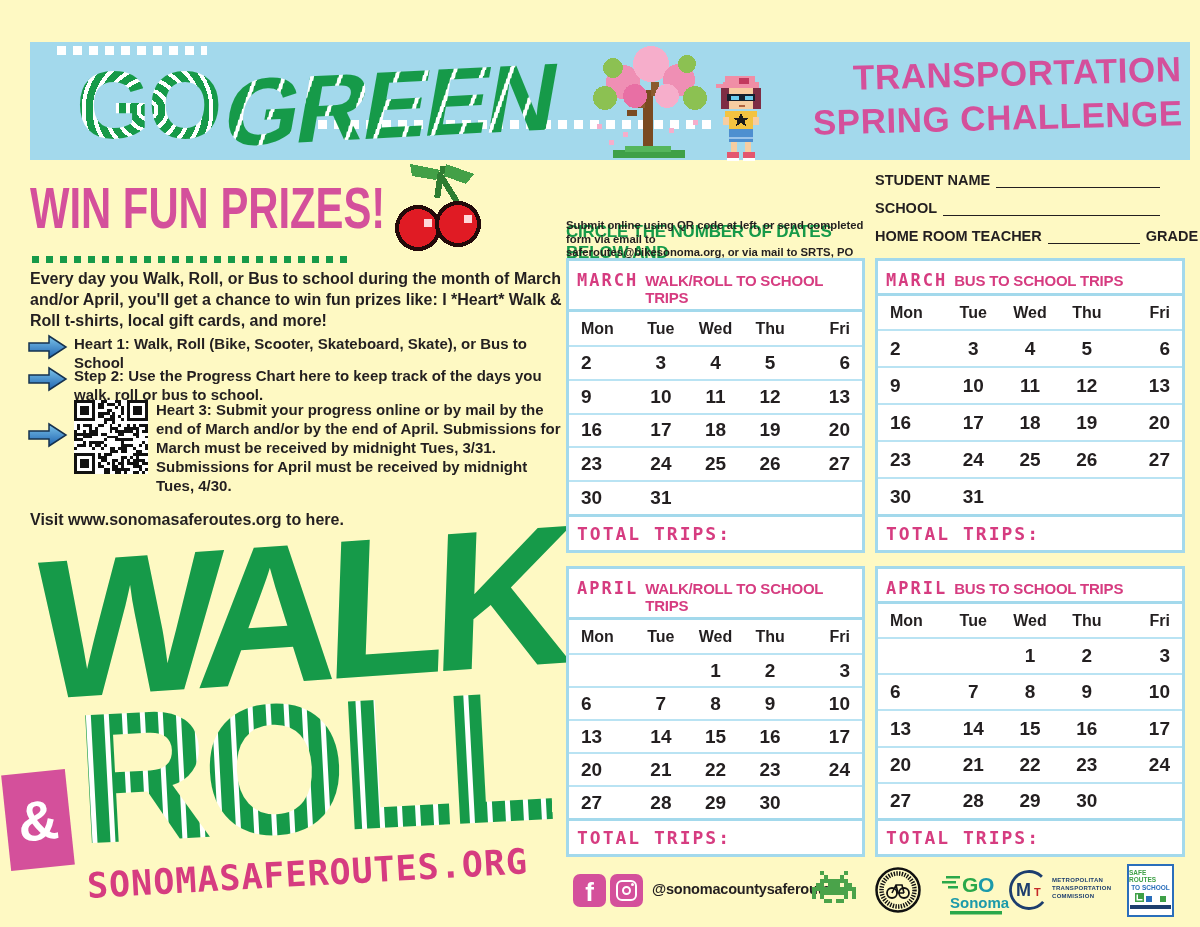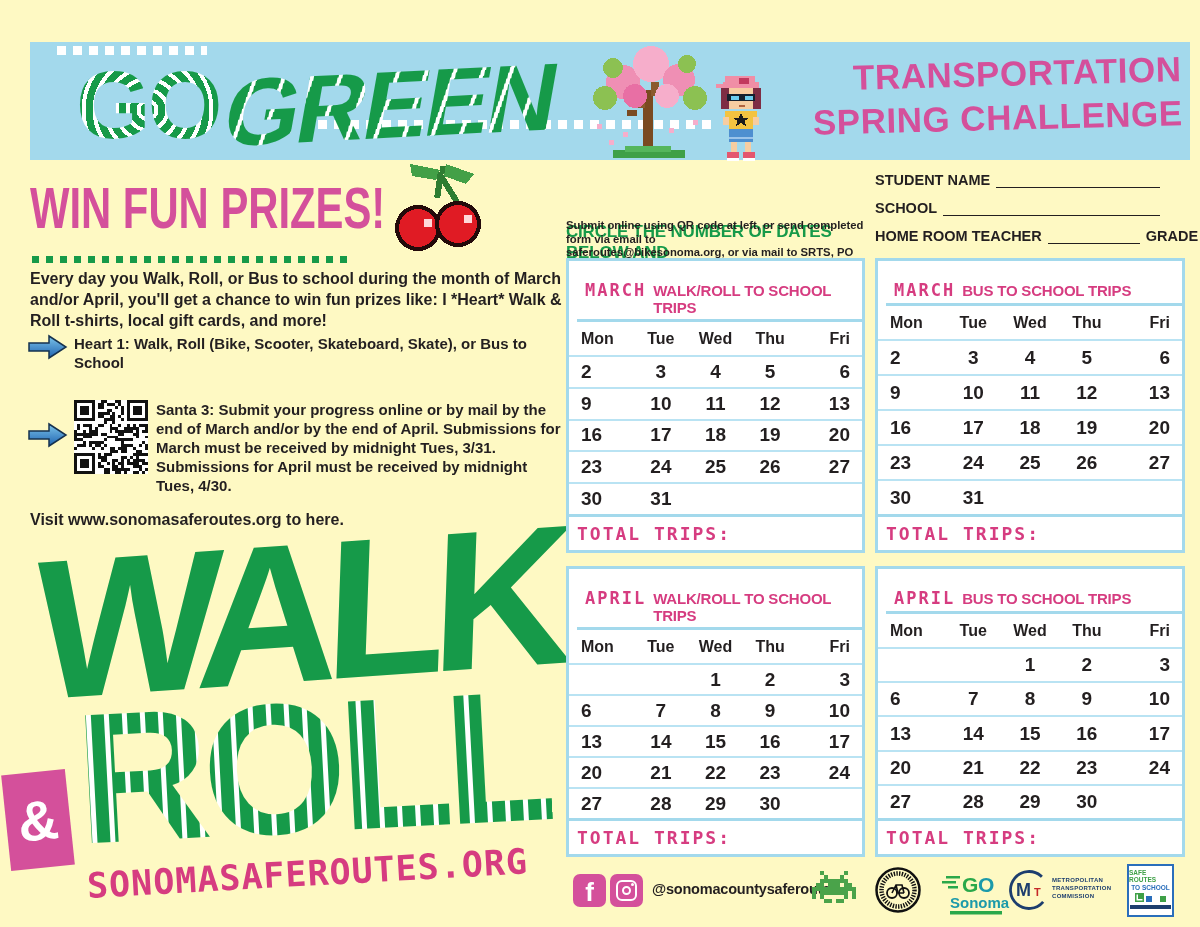--- a/index.html
+++ b/index.html
@@ -69,21 +69,21 @@
   .fr2{left:875px;top:200px;width:285px;}
   .fr3{left:875px;top:228px;width:285px;}
   .fr3 .fline.short{flex:0 0 92px;}
 
   
   .cal{border:3px solid var(--blue);background:#fff;display:flex;flex-direction:column;}
   .cal-t1{left:566px;top:258px;width:299px;height:295px;}
   .cal-t2{left:875px;top:258px;width:310px;height:295px;}
   .cal-t3{left:566px;top:566px;width:299px;height:291px;}
   .cal-t4{left:875px;top:566px;width:310px;height:291px;}
-  .cal-title{display:flex;align-items:baseline;gap:7px;padding:19px 8px 3px;border-bottom:3px solid var(--blue);margin-left:8px;}
+  .cal-title{display:flex;align-items:baseline;gap:7px;padding:9px 8px 3px;border-bottom:3px solid var(--blue);}
   .cal-month{font-family:"DejaVu Sans Mono",monospace;font-weight:700;font-size:17px;letter-spacing:2px;color:var(--tpink);}
   .cal-rest{font-weight:900;font-size:15px;letter-spacing:-.2px;color:var(--tpink);}
   .cal-days{display:grid;grid-template-columns:repeat(5,1fr);padding:8px 10px 7px;border-bottom:2px solid var(--rowline);}
   .cal-days .cal-cell{font-weight:700;font-size:16px;color:var(--ink);}
   .cal-body{flex:1;display:flex;flex-direction:column;}
   .cal-row{flex:1;display:grid;grid-template-columns:repeat(5,1fr);align-items:center;padding:0 10px;border-bottom:2px solid var(--rowline);}
   .cal-row:last-child{border-bottom:none;}
   .cal-body .cal-cell{font-weight:700;font-size:19px;color:var(--ink);}
   .a0{text-align:left;padding-left:2px;}
   .a1,.a2,.a3{text-align:center;}
@@ -213,20 +213,28 @@
         <stop offset="0" stop-color="#7cc4ea"></stop>
               <stop offset="1" stop-color="#1f63b0"></stop>
             </linearGradient>
           </defs>
         <polygon points="1,9 21,9 21,2 38,13 21,24 21,17 1,17" fill="url(#arw)" stroke="#16324f" stroke-width="1.5"></polygon>
         </svg>
     </span>
     <span class="step-text"><b>Heart 1:</b> <span>Walk, Roll (Bike, Scooter, Skateboard, Skate), or Bus to School</span></span>
   </div>
 
+  <div class="abs step s2">
+    <span class="step-arrow">
+      <svg width="40" height="26">
+          <polygon points="1,9 21,9 21,2 38,13 21,24 21,17 1,17" fill="url(#arw)" stroke="#16324f" stroke-width="1.5"></polygon>
+        </svg>
+    </span>
+    <span class="step-text"><b>Step 2:</b> <span>Use the Progress Chart here to keep track of the days you walk, roll or bus to school.</span></span>
+  </div>
 
   <div class="abs step s3">
     <span class="step-arrow" style="margin-top:22px;">
       <svg width="40" height="26">
           <polygon points="1,9 21,9 21,2 38,13 21,24 21,17 1,17" fill="url(#arw)" stroke="#16324f" stroke-width="1.5"></polygon>
         </svg>
     </span>
     <span class="qr">
         <svg id="qrsvg" width="74" height="74" shape-rendering="crispEdges">
           <rect x="0" y="0" width="74" height="74" fill="#fff"></rect>
@@ -444,21 +452,21 @@
           <rect x="2.96" y="2.96" width="14.8" height="14.8" fill="#fff"></rect>
           <rect x="5.92" y="5.92" width="8.879999999999999" height="8.879999999999999" fill="#111"></rect>
           <rect x="53.28" y="0" width="20.72" height="20.72" fill="#111"></rect>
           <rect x="56.24" y="2.96" width="14.8" height="14.8" fill="#fff"></rect>
           <rect x="59.2" y="5.92" width="8.879999999999999" height="8.879999999999999" fill="#111"></rect>
           <rect x="0" y="53.28" width="20.72" height="20.72" fill="#111"></rect>
           <rect x="2.96" y="56.24" width="14.8" height="14.8" fill="#fff"></rect>
           <rect x="5.92" y="59.2" width="8.879999999999999" height="8.879999999999999" fill="#111"></rect>
         </svg>
       </span>
-    <span class="step-text"><b>Santa 3:</b> <span>Submit your progress online or by mail by the end of March and/or by the end of April. Submissions for March must be received by midnight Tues, 3/31. Submissions for April must be received by midnight Tues, 4/30.</span></span>
+    <span class="step-text"><b>Heart 3:</b> <span>Submit your progress online or by mail by the end of March and/or by the end of April. Submissions for March must be received by midnight Tues, 3/31. Submissions for April must be received by midnight Tues, 4/30.</span></span>
   </div>
 
   <div class="abs visit">Visit www.sonomasaferoutes.org to here.</div>
 
   <div class="abs walk">WALK</div>
   <div class="abs roll">ROLL</div>
   <div class="abs ampbox">
       <span>&amp;</span>
     </div>
   <div class="abs website">SONOMASAFEROUTES.ORG</div>

